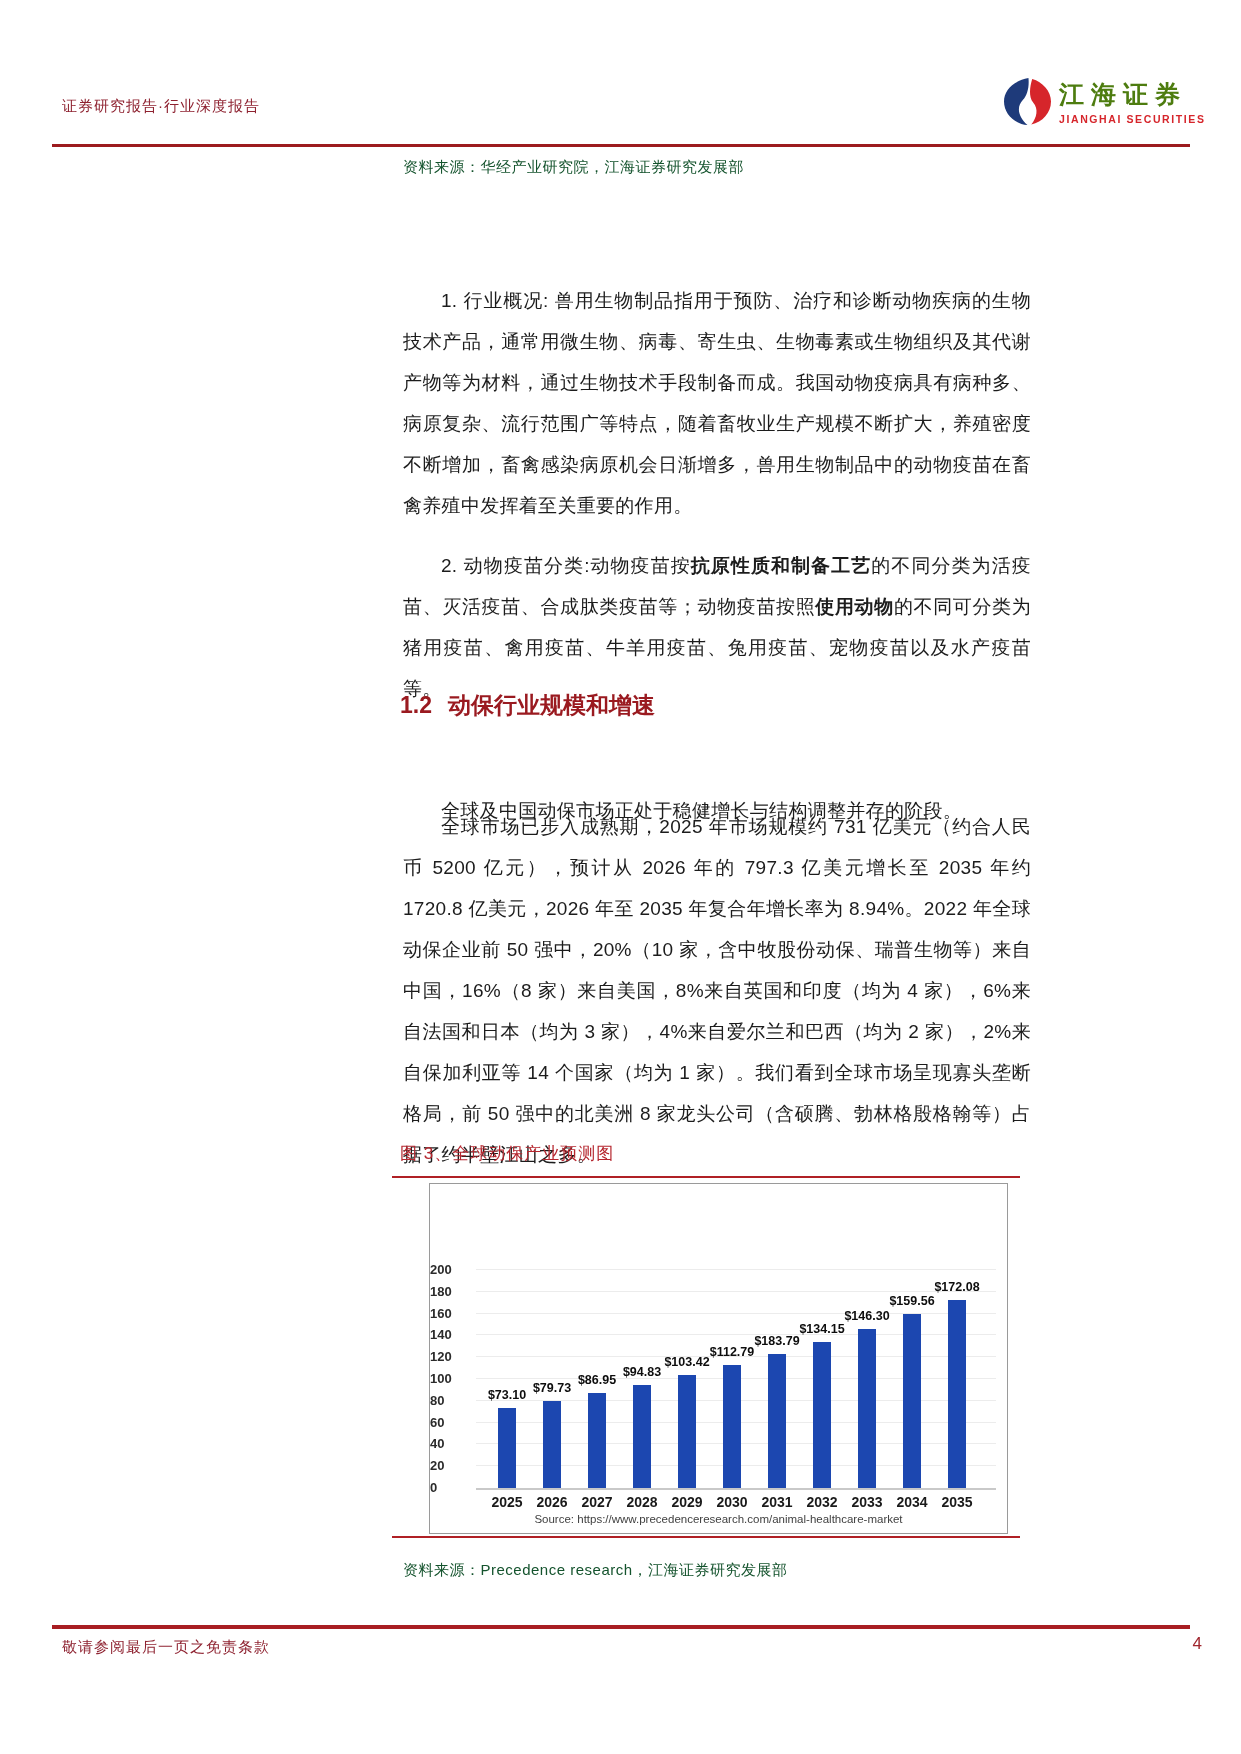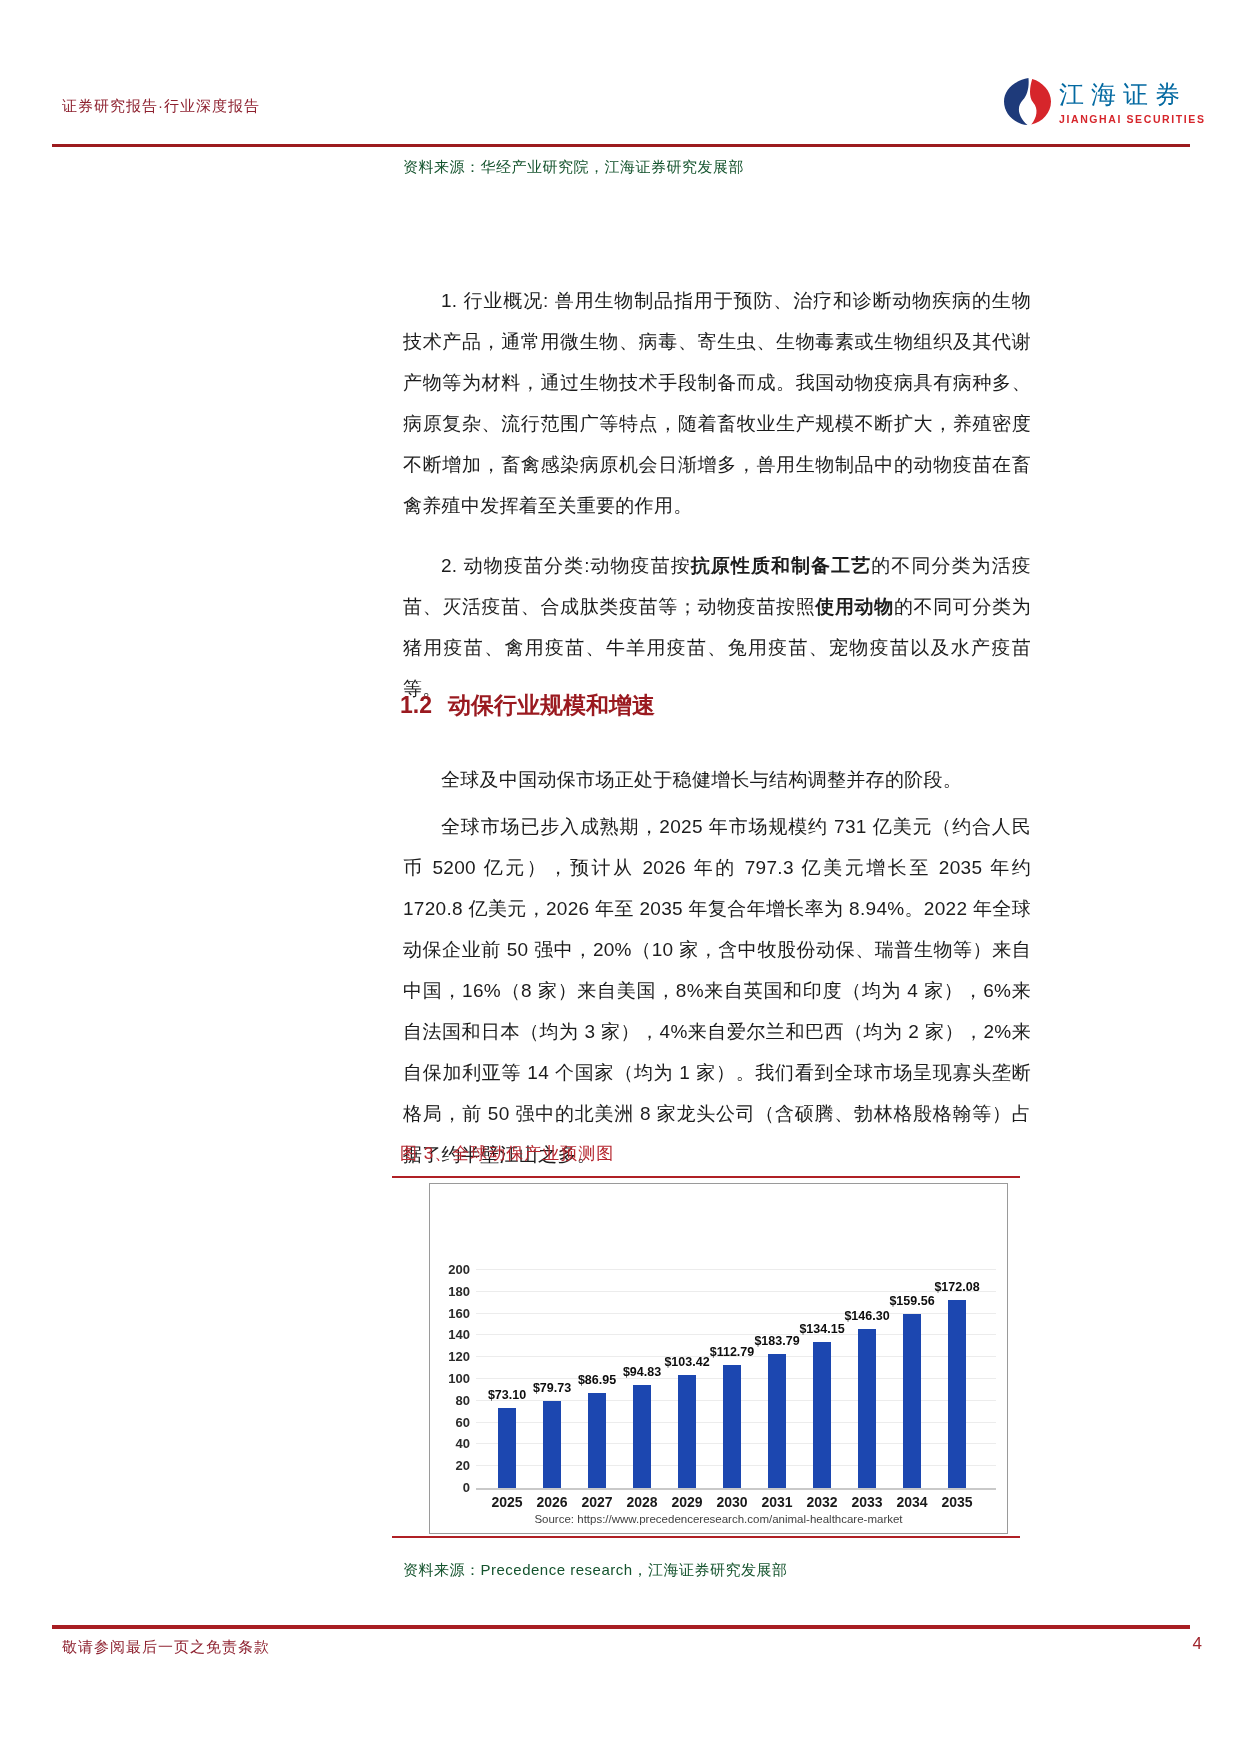--- a/index.html
+++ b/index.html
@@ -4,54 +4,54 @@
 <style>
   html,body{margin:0;padding:0;background:#ffffff;}
   #page{position:relative;width:1241px;height:1754px;background:#fff;overflow:hidden;
         font-family:"Liberation Sans","DejaVu Sans",sans-serif;}
   .abs{position:absolute;}
   
   .hdr-left{left:62px;top:97px;font-size:15px;color:#8e2230;letter-spacing:1px;}
   .logo{left:1004px;top:78px;display:flex;align-items:flex-start;}
   .logo-mark{width:47px;height:47px;}
   .logo-text{margin-left:8px;}
-  .logo-cn{font-size:25px;font-weight:normal;color:#0369a1;letter-spacing:7px;white-space:nowrap;}
+  .logo-cn{font-size:25px;font-weight:bold;color:#4d7c0f;letter-spacing:7px;white-space:nowrap;}
   .logo-en{font-size:10.5px;font-weight:bold;color:#d6252b;letter-spacing:1.6px;margin-top:2px;white-space:nowrap;}
   .rule{background:#a01d22;}
   .rule-top{left:52px;top:144px;width:1138px;height:3px;background:#9c1b1e;}
   
   .src{font-size:15px;color:#14532d;letter-spacing:0.5px;}
   .src-top{left:403px;top:158px;}
   .src-fig{left:403px;top:1561px;}
   
   .h3{left:400px;top:218px;font-size:20px;font-weight:bold;color:#9a1a20;margin:0;}
   .h2{left:400px;top:690px;font-size:23px;font-weight:bold;color:#9a1a20;margin:0;}
   .hnum{margin-right:16px;}
   
   .para{left:403px;width:628px;font-size:19px;line-height:41px;color:#1c1c1c;
         text-align:justify;text-indent:38px;letter-spacing:0.3px;}
   .p1{top:280px;}
   .p2{top:545px;}
-  .p3{top:759px;}
+  .p3{top:792px;font-family:Liberation Mono, monospace;}
   .p4{top:806px;}
   
   .fig-caption{left:400px;top:1142px;font-size:17px;color:#b5262e;letter-spacing:1px;}
   .rule-cap{left:392px;top:1176px;width:628px;height:2px;background:#b02025;}
   .rule-figbot{left:392px;top:1536px;width:628px;height:2px;background:#b02025;}
   #chart-box{left:429px;top:1183px;width:579px;height:351px;border:1px solid #9a9a9a;
              background:#fff;box-sizing:border-box;}
   .chart-header{position:absolute;left:0;right:0;top:0;height:47px;border-bottom:2px solid #1f3864;}
   .pr-logo{position:absolute;left:12px;top:6px;line-height:1;}
   .pr-line1{font-size:19px;font-weight:bold;font-style:italic;color:#2a6ab5;
             font-family:"Liberation Serif","DejaVu Serif",serif;}
   .pr-line2{font-size:9.5px;font-weight:bold;color:#2a6ab5;letter-spacing:4.5px;margin-top:2px;}
   .chart-title{position:absolute;left:92px;right:5px;top:13px;text-align:center;
                font-size:18.5px;font-weight:bold;color:#111;white-space:nowrap;}
   .y-axis{position:absolute;left:0;top:86px;width:40px;height:218px;}
-  .ytick{position:absolute;right:0;width:40px;text-align:right;font-size:13px;font-weight:bold;
+  .ytick{position:absolute;right:0;width:40px;text-align:left;font-size:13px;font-weight:bold;
          color:#2b2b2b;line-height:18px;}
   .plot{position:absolute;left:46px;top:86px;width:520px;height:218px;
         border-bottom:2px solid #c9c9c9;}
   .gridline{position:absolute;left:0;right:0;height:1px;background:#ececec;}
   .bar{position:absolute;bottom:0;width:18px;}
   .bar-label{position:absolute;transform:translateX(-50%);white-space:nowrap;
              font-size:12.5px;font-weight:bold;color:#0d0d0d;}
   .x-axis{position:absolute;left:46px;top:310px;width:520px;height:20px;}
   .xtick{position:absolute;transform:translateX(-50%);font-size:14px;font-weight:bold;color:#1a1a1a;}
   .chart-source{position:absolute;left:0;right:0;top:329px;text-align:center;

